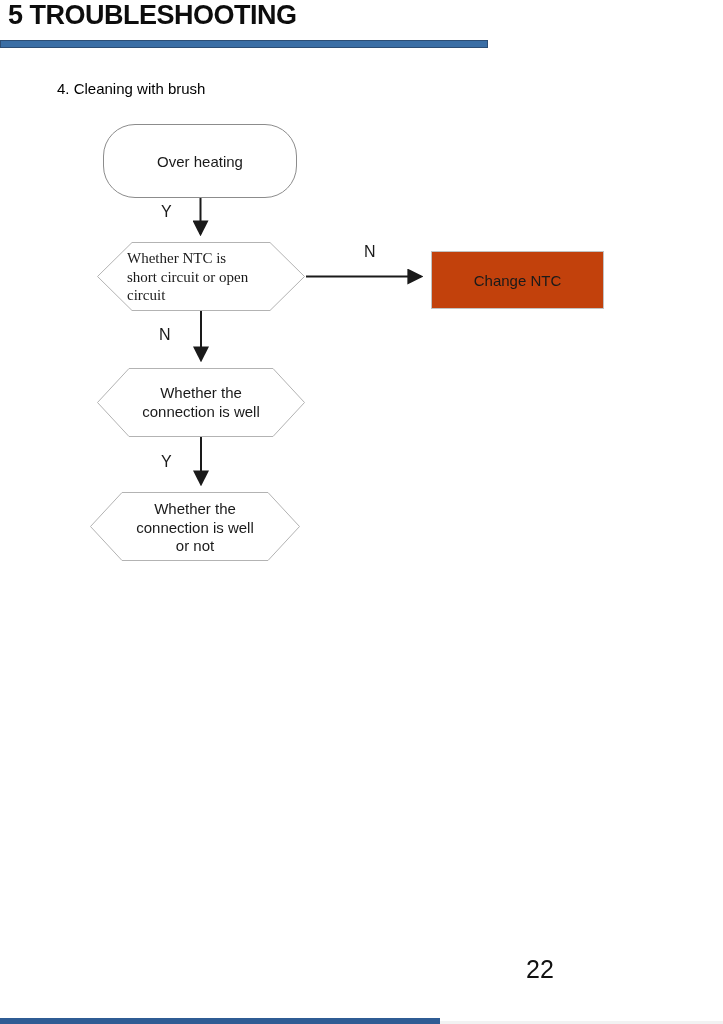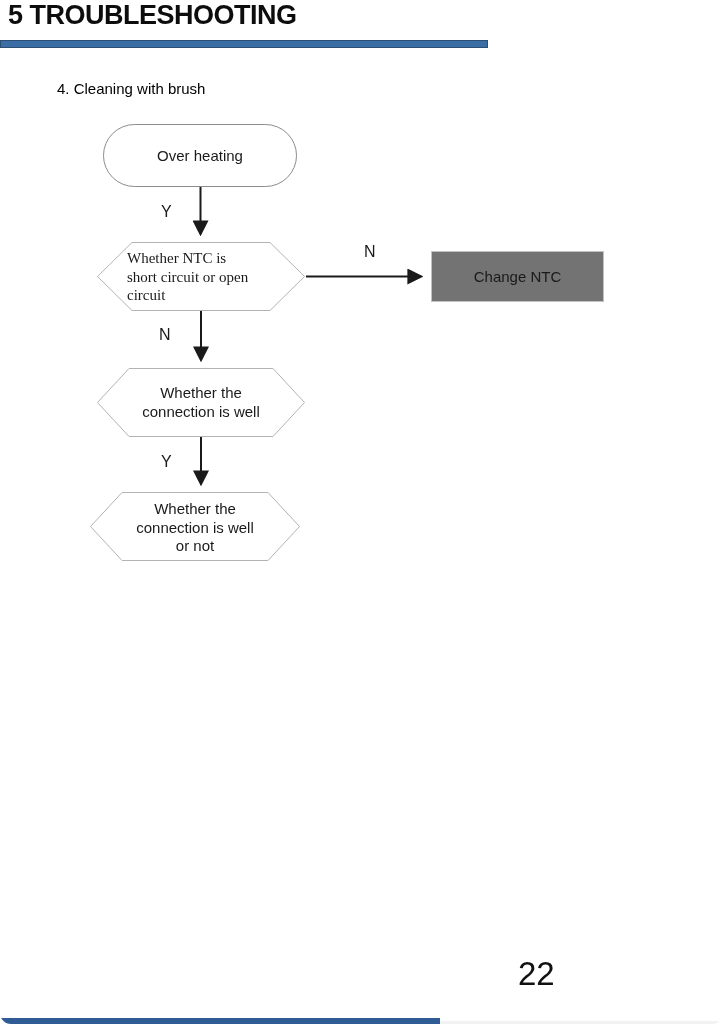--- a/index.html
+++ b/index.html
@@ -7,21 +7,20 @@
     padding: 0;
     background: #ffffff;
     font-family: "Liberation Sans", sans-serif;
   }
   .page {
     position: relative;
     width: 723px;
     height: 1024px;
     background: #ffffff;
     overflow: hidden;
-    border-radius: 11px;
   }
   .page-title {
     position: absolute;
     left: 8px;
     top: 0px;
     margin: 0;
     font-size: 27px;
     font-weight: 700;
     color: #0d0d0d;
     letter-spacing: -0.5px;
@@ -60,35 +59,35 @@
     position: absolute;
     box-sizing: border-box;
     font-size: 15px;
     color: #1a1a1a;
     z-index: 2;
   }
   .node-terminator {
     left: 103px;
     top: 124px;
     width: 194px;
-    height: 63px;
+    height: 74px;
     border: 1px solid #8c8c8c;
     border-radius: 32px;
     background: #ffffff;
     display: flex;
     align-items: center;
     justify-content: center;
   }
   .node-process {
     left: 431px;
     top: 251px;
     width: 173px;
-    height: 51px;
+    height: 58px;
     border: 1px solid #c2c2c2;
-    background: #737373;
+    background: #c2410c;
     display: flex;
     align-items: center;
     justify-content: center;
   }
   .hex-text {
     position: absolute;
     z-index: 3;
     font-size: 15px;
     line-height: 18.5px;
     color: #1a1a1a;
@@ -121,21 +120,22 @@
   }
   .edge-label-y1 { left: 161px; top: 203px; }
   .edge-label-n-side { left: 364px; top: 243px; }
   .edge-label-n2 { left: 159px; top: 326px; }
   .edge-label-y2 { left: 161px; top: 453px; }
   .page-number {
     position: absolute;
     left: 518px;
     top: 955px;
     width: 44px;
-    font-size: 33px;
+    text-align: center;
+    font-size: 25px;
     color: #111111;
   }
   .bottom-edge {
     position: absolute;
     left: 0;
     bottom: 0;
     width: 723px;
     height: 3px;
     background: #f2f2f2;
   }

